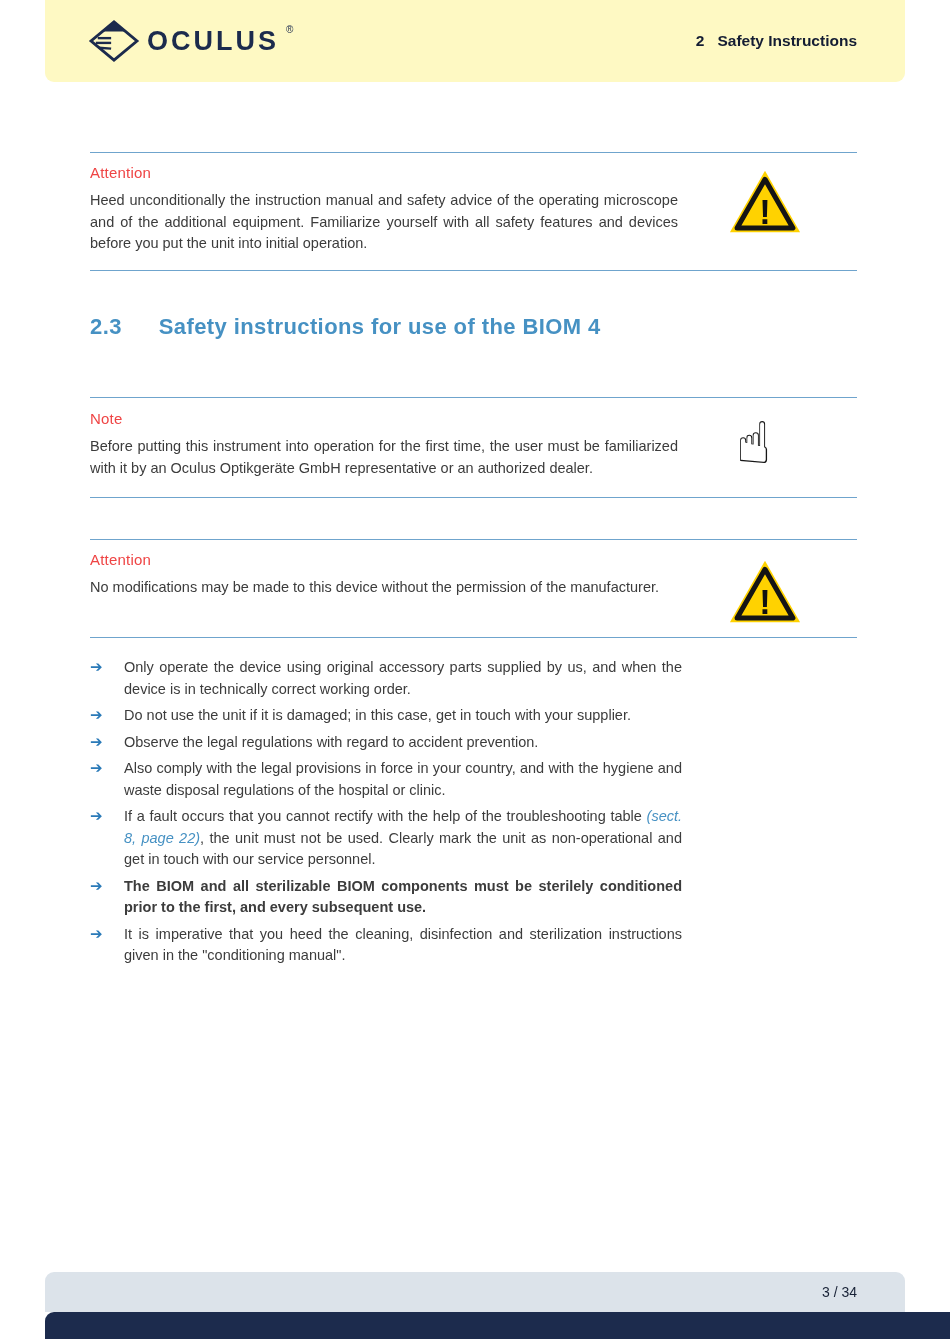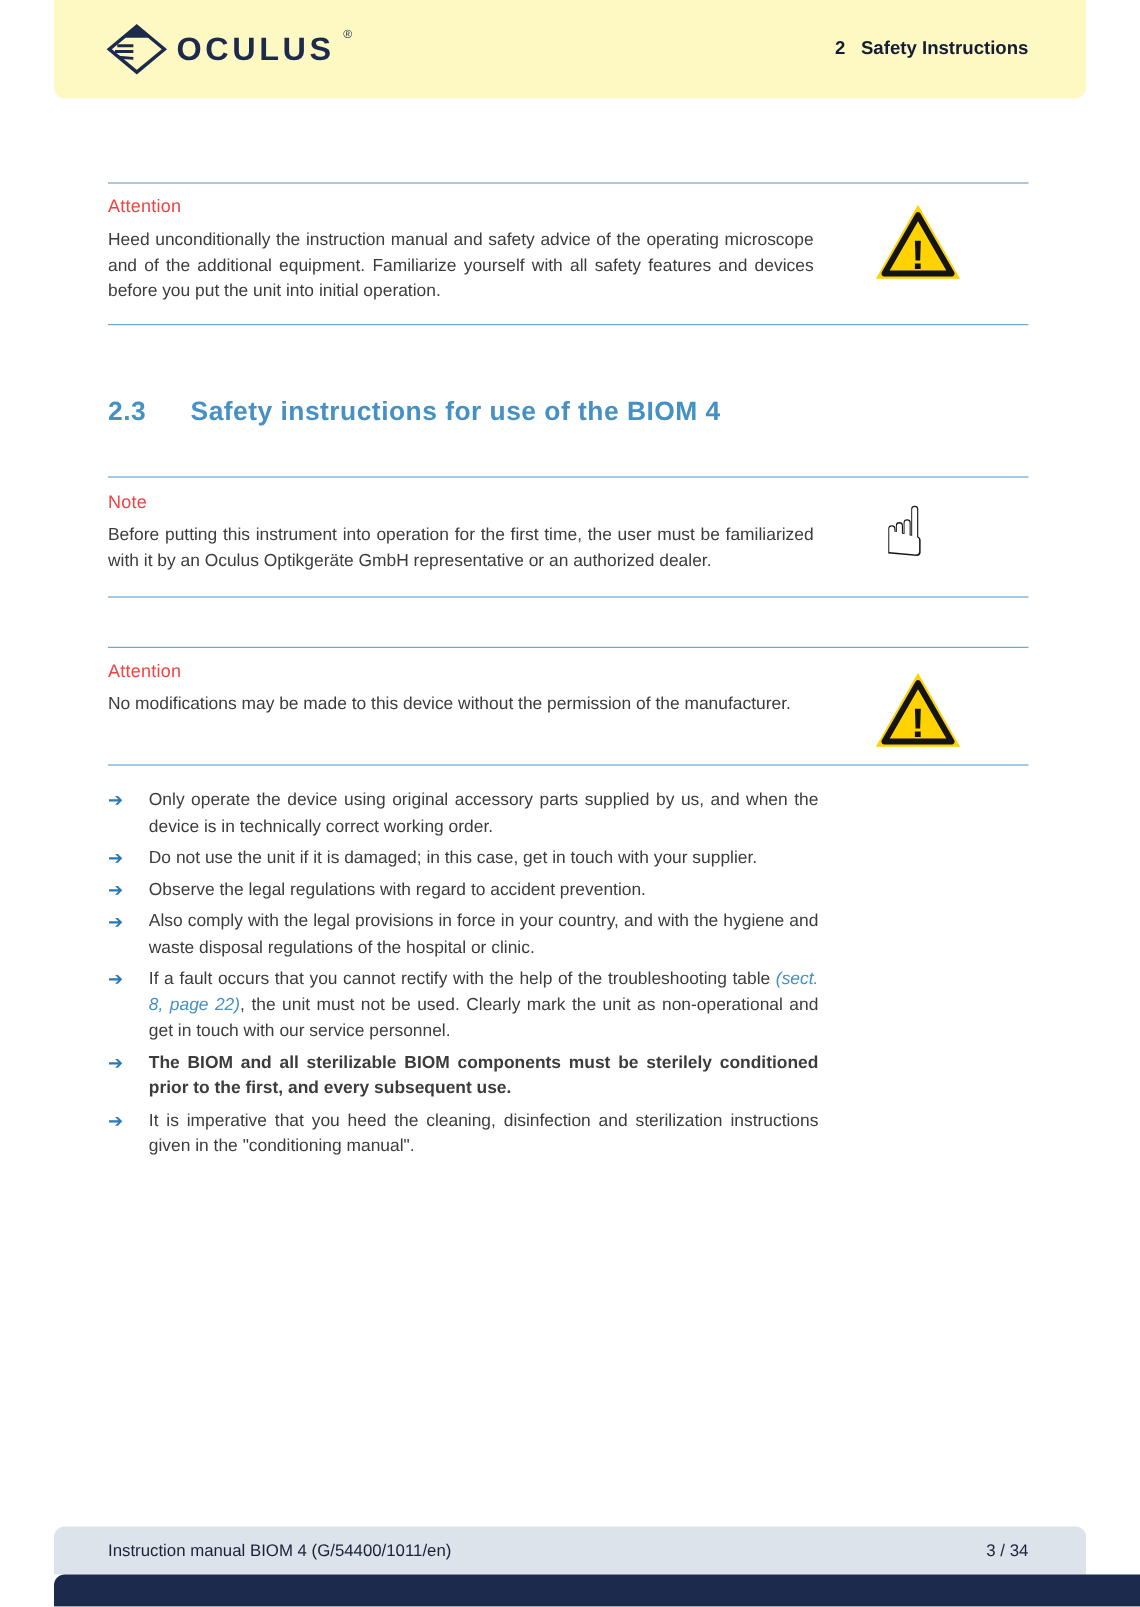--- a/index.html
+++ b/index.html
@@ -56,21 +56,21 @@
     position:absolute; left:729px; width:72px; height:63px;
   }
   .hand-icon {
     position:absolute; left:736px; top:408px;
     font-size:58px; line-height:70px; color:#161616;
     font-family:"DejaVu Sans",sans-serif;
   }
 
   
   .section-heading {
-    position:absolute; left:90px; top:330px;
+    position:absolute; left:90px; top:314px;
     display:flex; gap:37px;
     font-size:22px; font-weight:bold; color:#4691c3;
     letter-spacing:0.4px;
   }
 
   
   .bullets {
     position:absolute; left:90px; top:657px; width:592px;
     list-style:none;
   }
@@ -196,18 +196,17 @@
       <span class="arrow">➔</span>
       <span class="li-text">The BIOM and all sterilizable BIOM components must be sterilely conditioned prior to the first, and every subsequent use.</span>
     </li>
     <li>
       <span class="arrow">➔</span>
       <span class="li-text">It is imperative that you heed the cleaning, disinfection and sterilization instructions given in the "conditioning manual".</span>
     </li>
   </ul>
 
   <footer class="footer-band">
-    <span class="footer-left">Instruction manual BIOM 4 (G/54400/1011/en)</span>
     <span class="footer-right">3 / 34</span>
   </footer>
   <div class="bottom-bar"></div>
 
 </div>
 
 </body></html>

